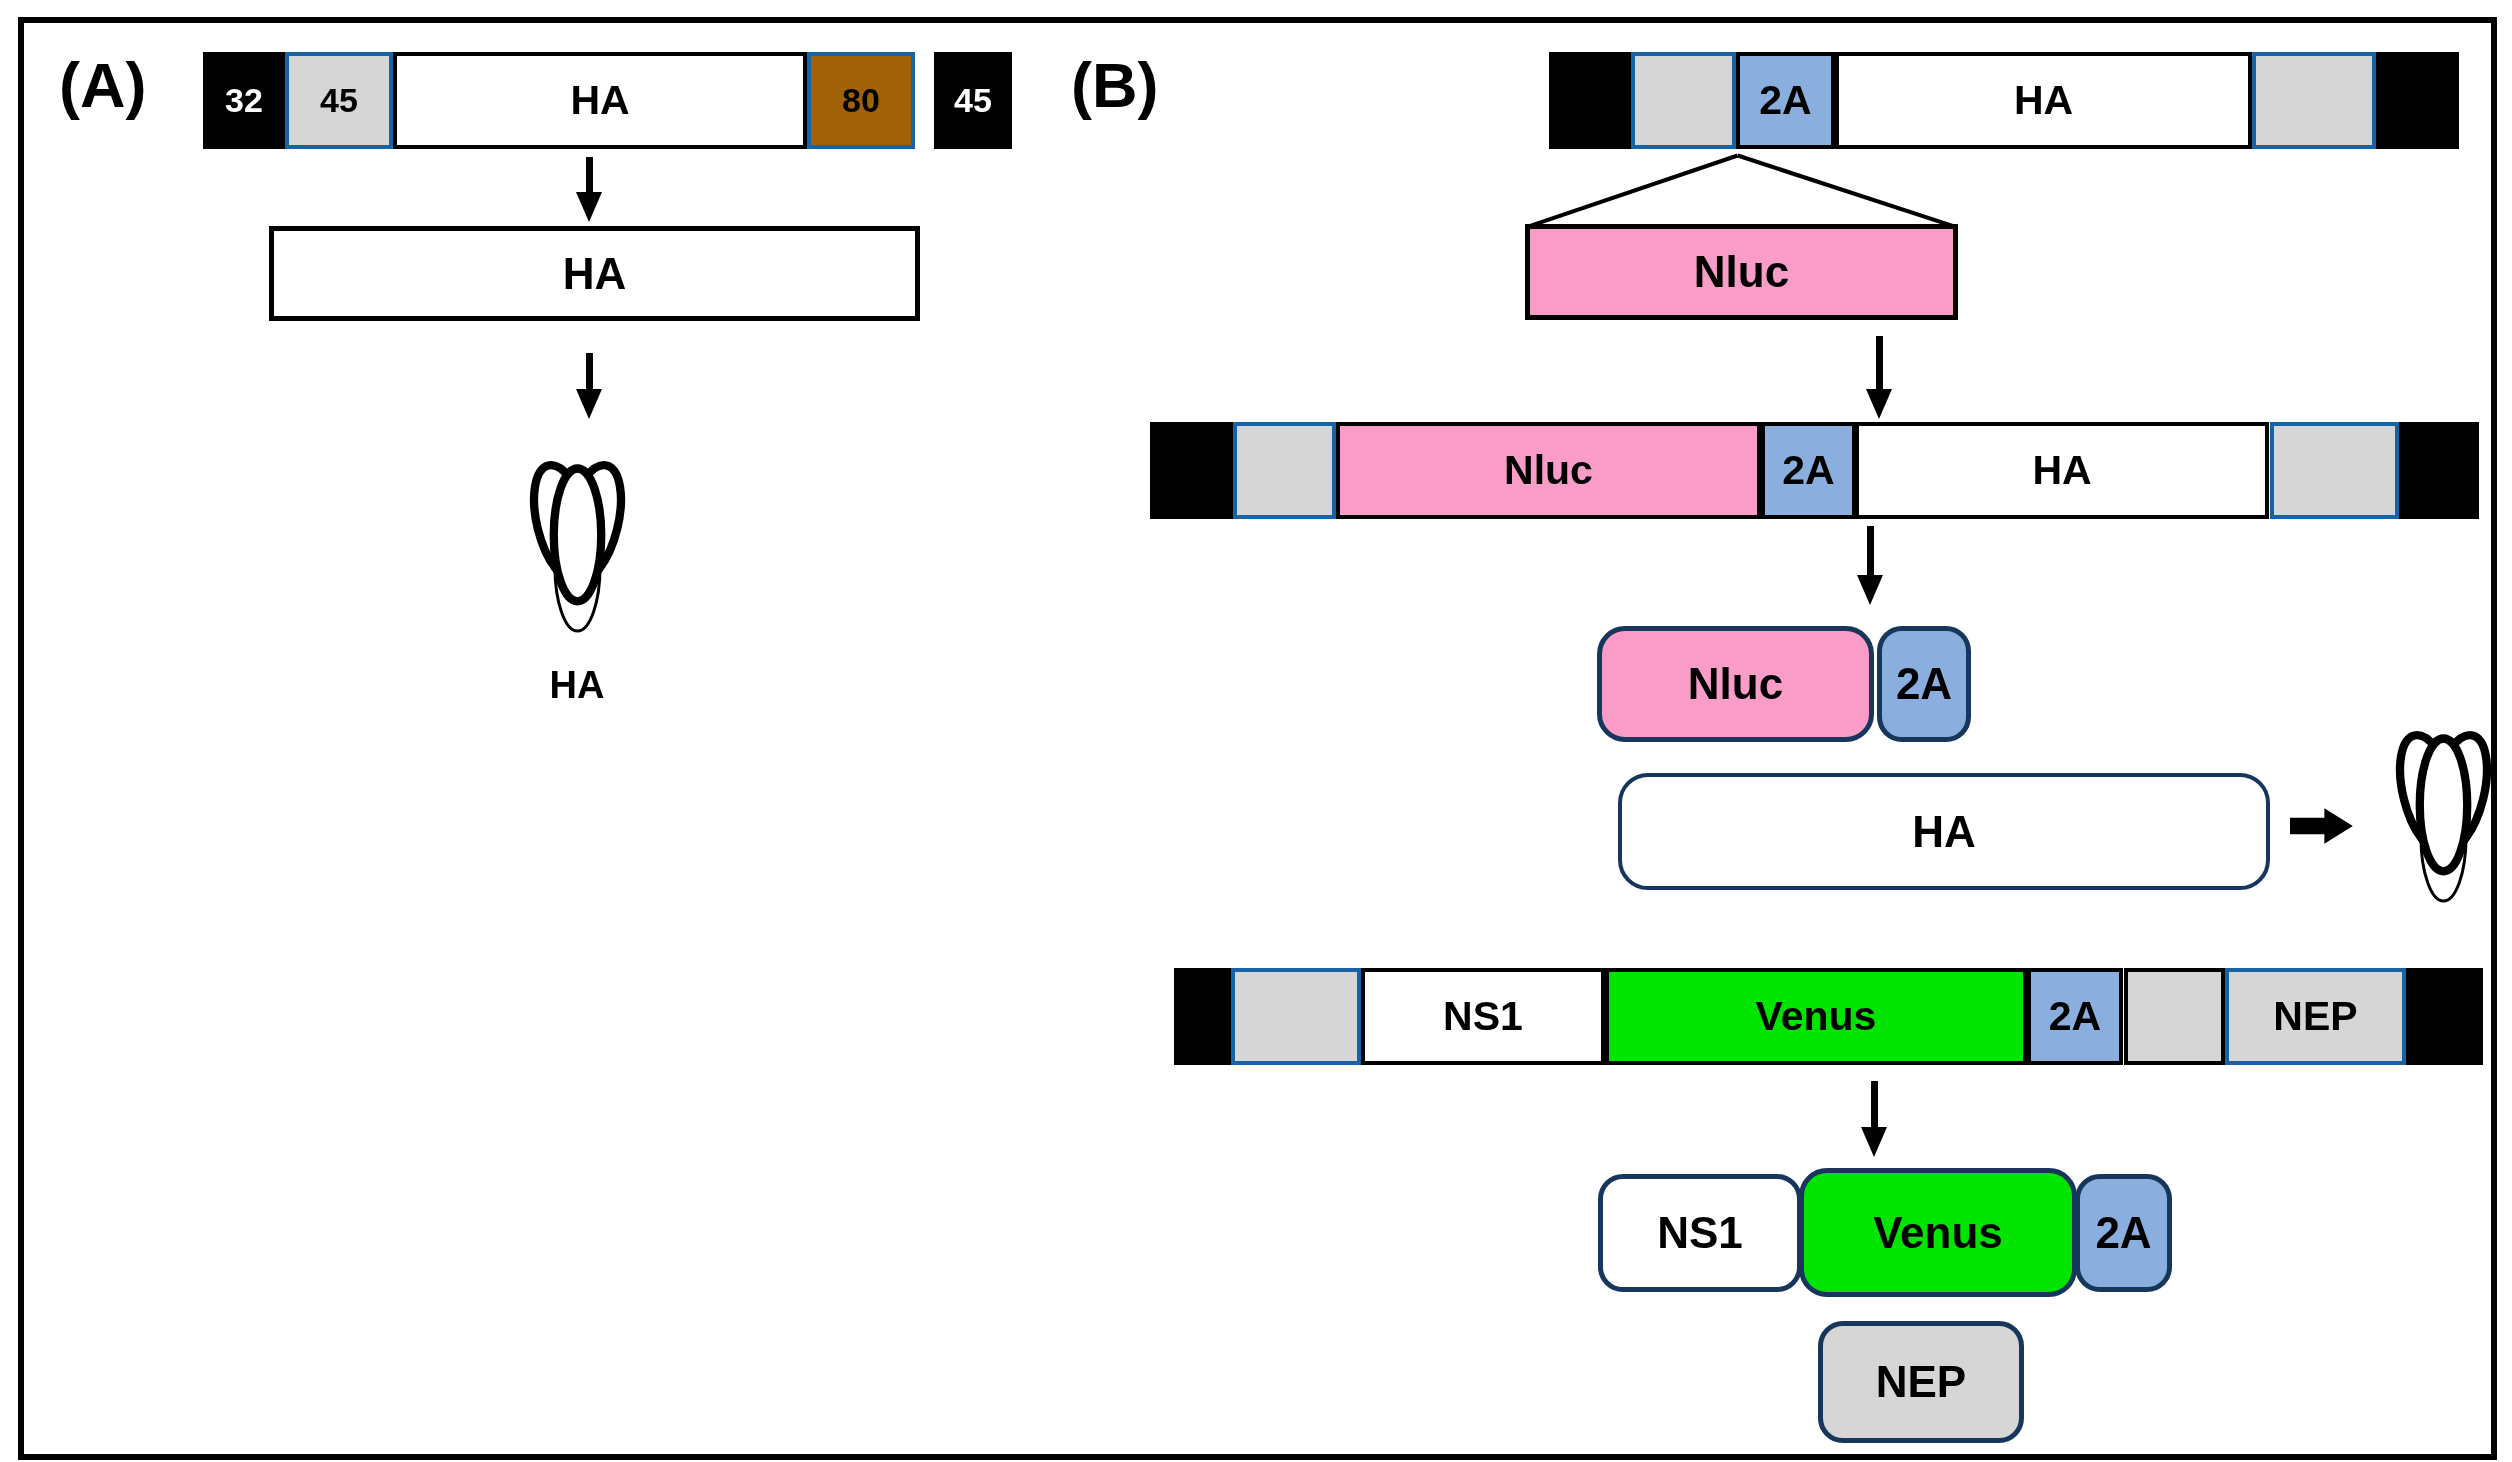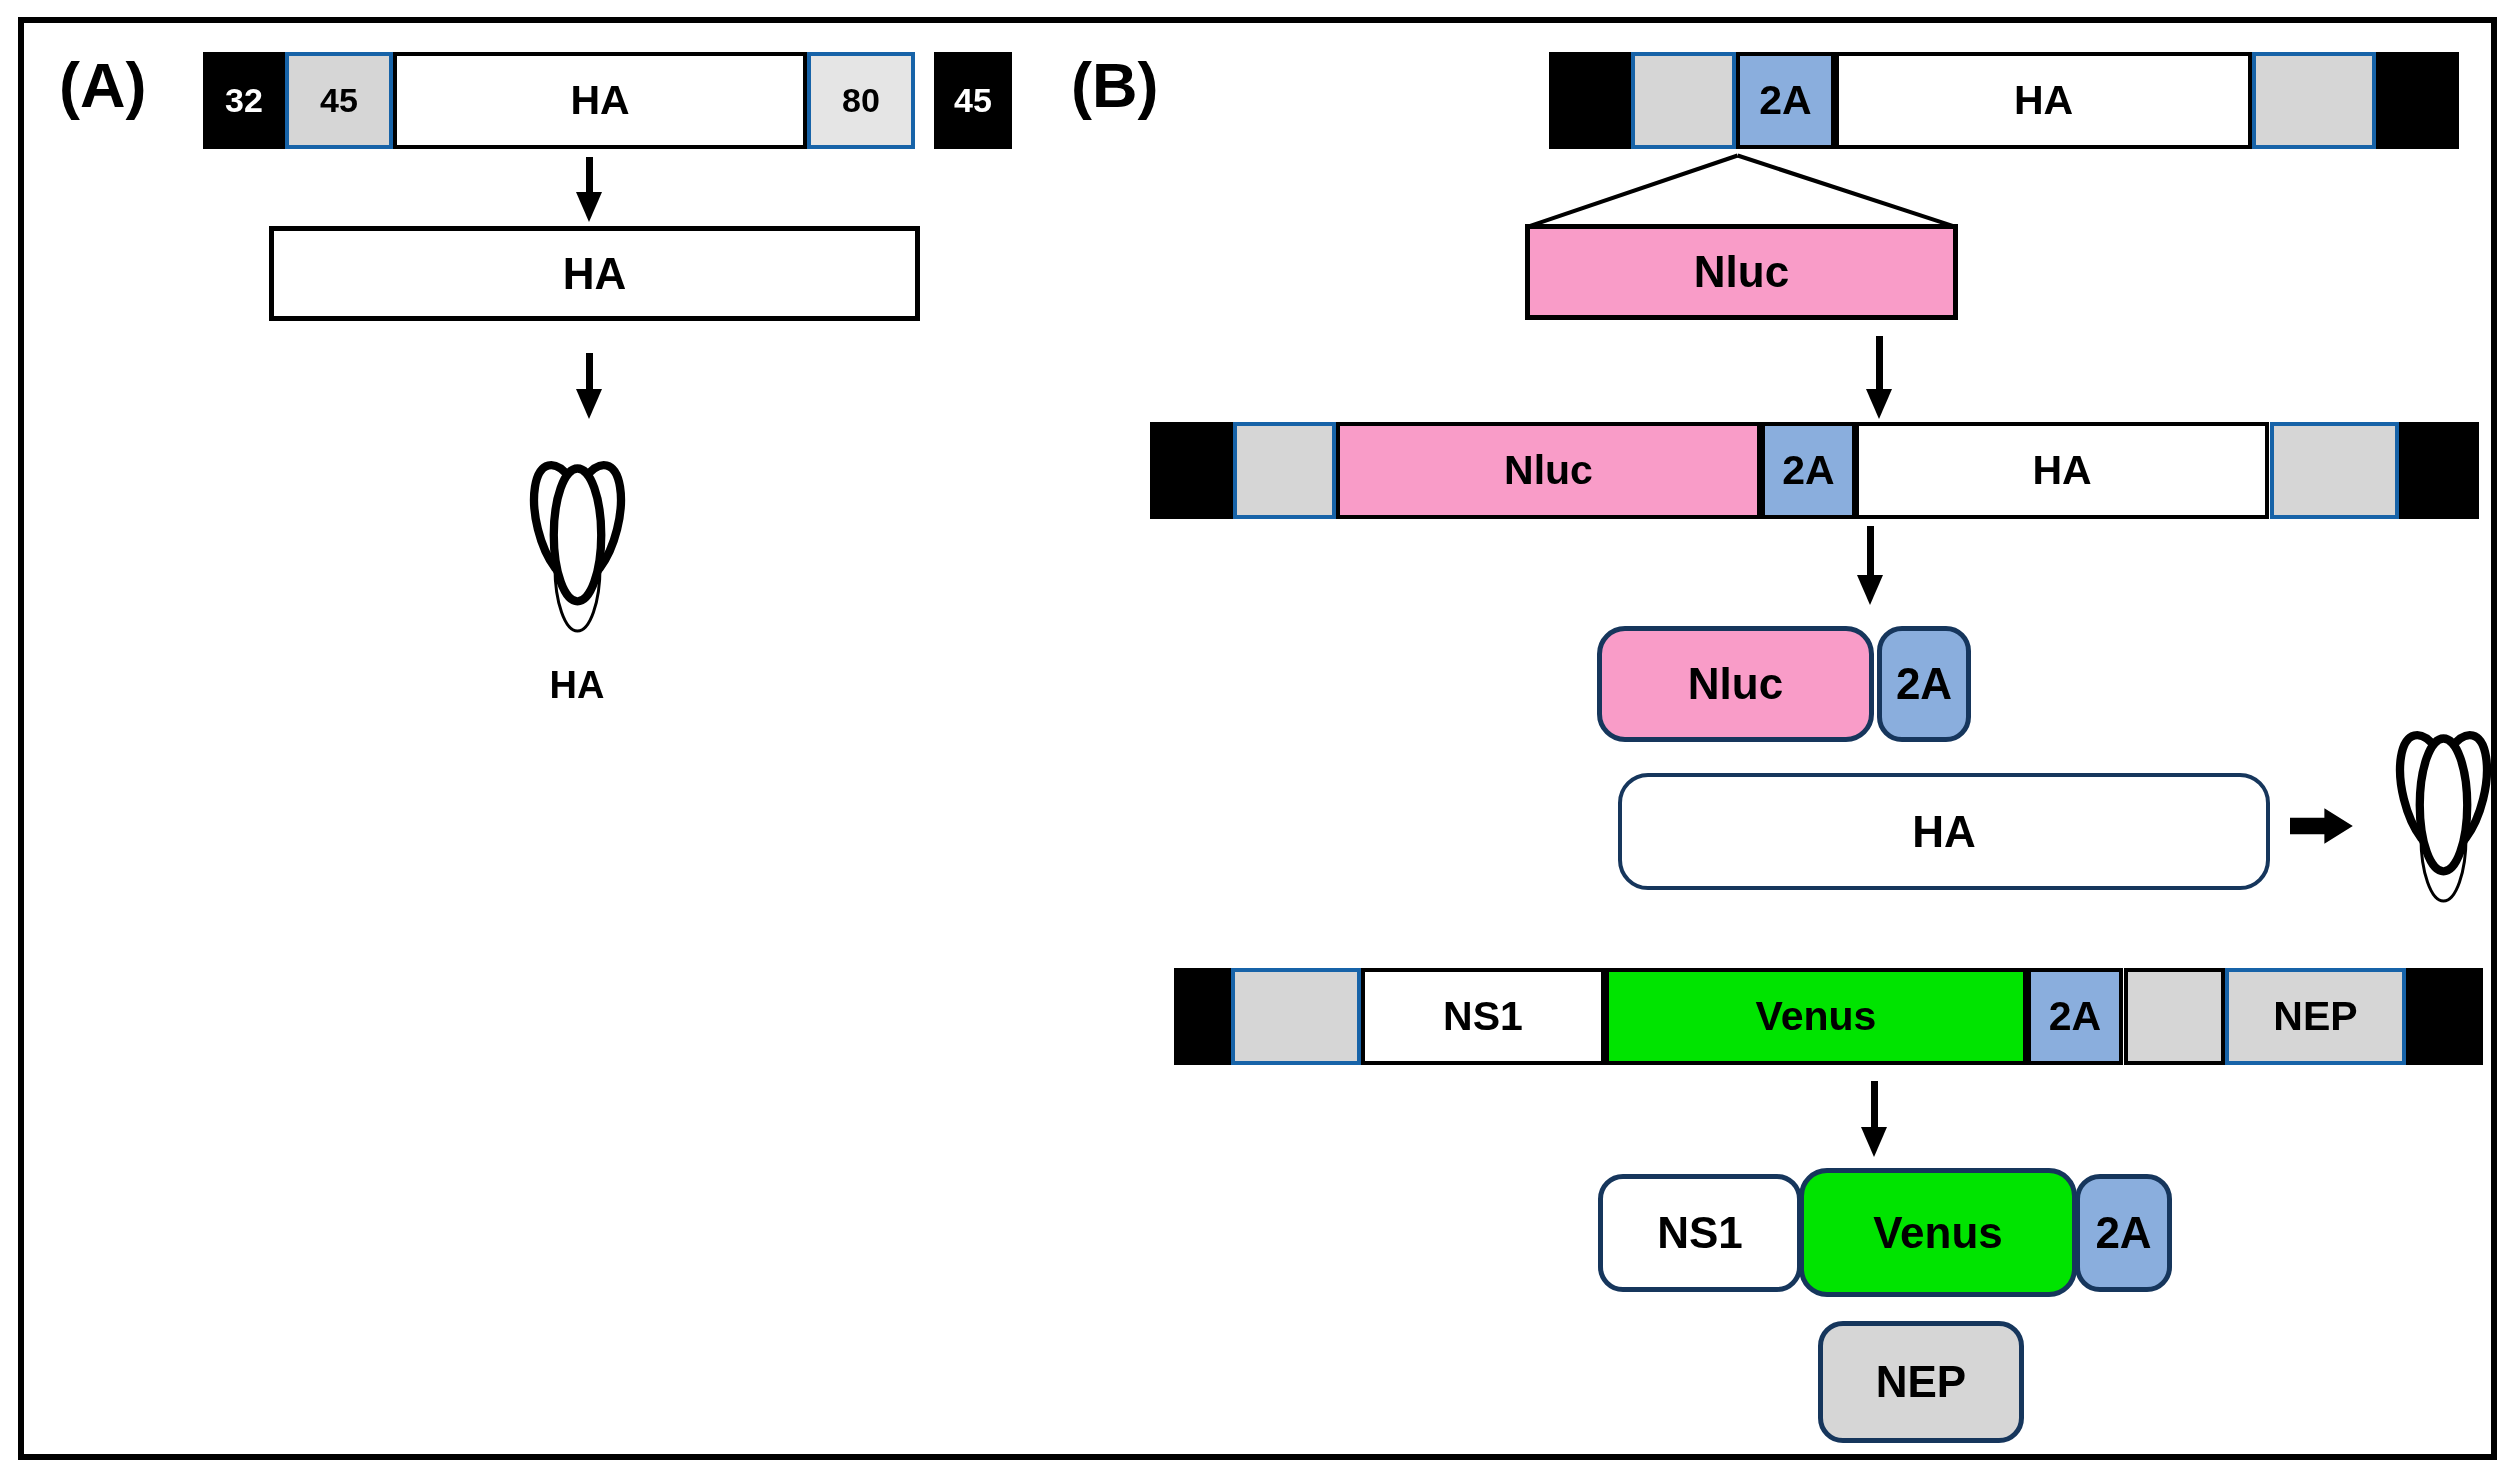--- a/index.html
+++ b/index.html
@@ -39,21 +39,21 @@
   <div class="bar" style="left:185px;top:52px;width:808px;margin-left:18px;">
     <div class="seg num" style="left: 0px; width: 82px; background: rgb(0, 0, 0);" data-fill="black">
       <span>32</span>
     </div>
     <div class="seg num outlined" style="left: 82px; width: 108px; background: rgb(214, 214, 214); border-color: rgb(23, 99, 168);" data-fill="gray">
       <span>45</span>
     </div>
     <div class="seg outlined" style="left: 190px; width: 414px; background: rgb(255, 255, 255);" data-fill="white">
       <span>HA</span>
     </div>
-    <div class="seg num outlined" style="left: 604px; width: 108px; background: #e5e5e5; border-color: rgb(23, 99, 168);" data-fill="gray">
+    <div class="seg num outlined" style="left: 604px; width: 108px; background: #a16207; border-color: rgb(23, 99, 168);" data-fill="gray">
       <span>80</span>
     </div>
     <div class="seg num" style="left: 731px; width: 78px; background: rgb(0, 0, 0);" data-fill="black">
       <span>45</span>
     </div>
   </div>
 
   <div class="arrow-down" style="left:576px;top:157px;height:65px;">
       <i class="shaft"></i>
       <i class="head"></i>

